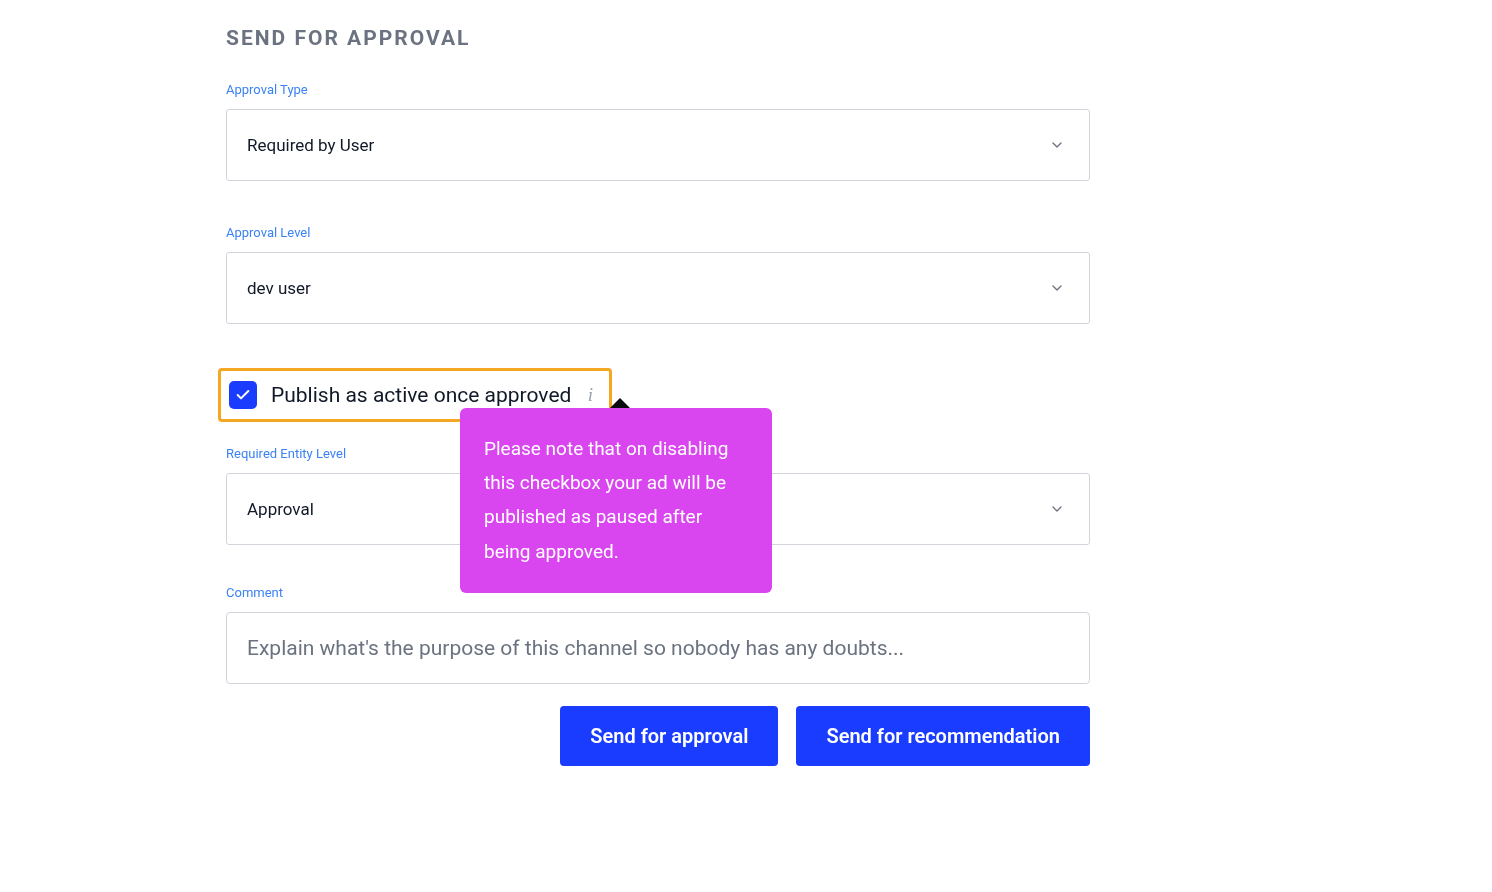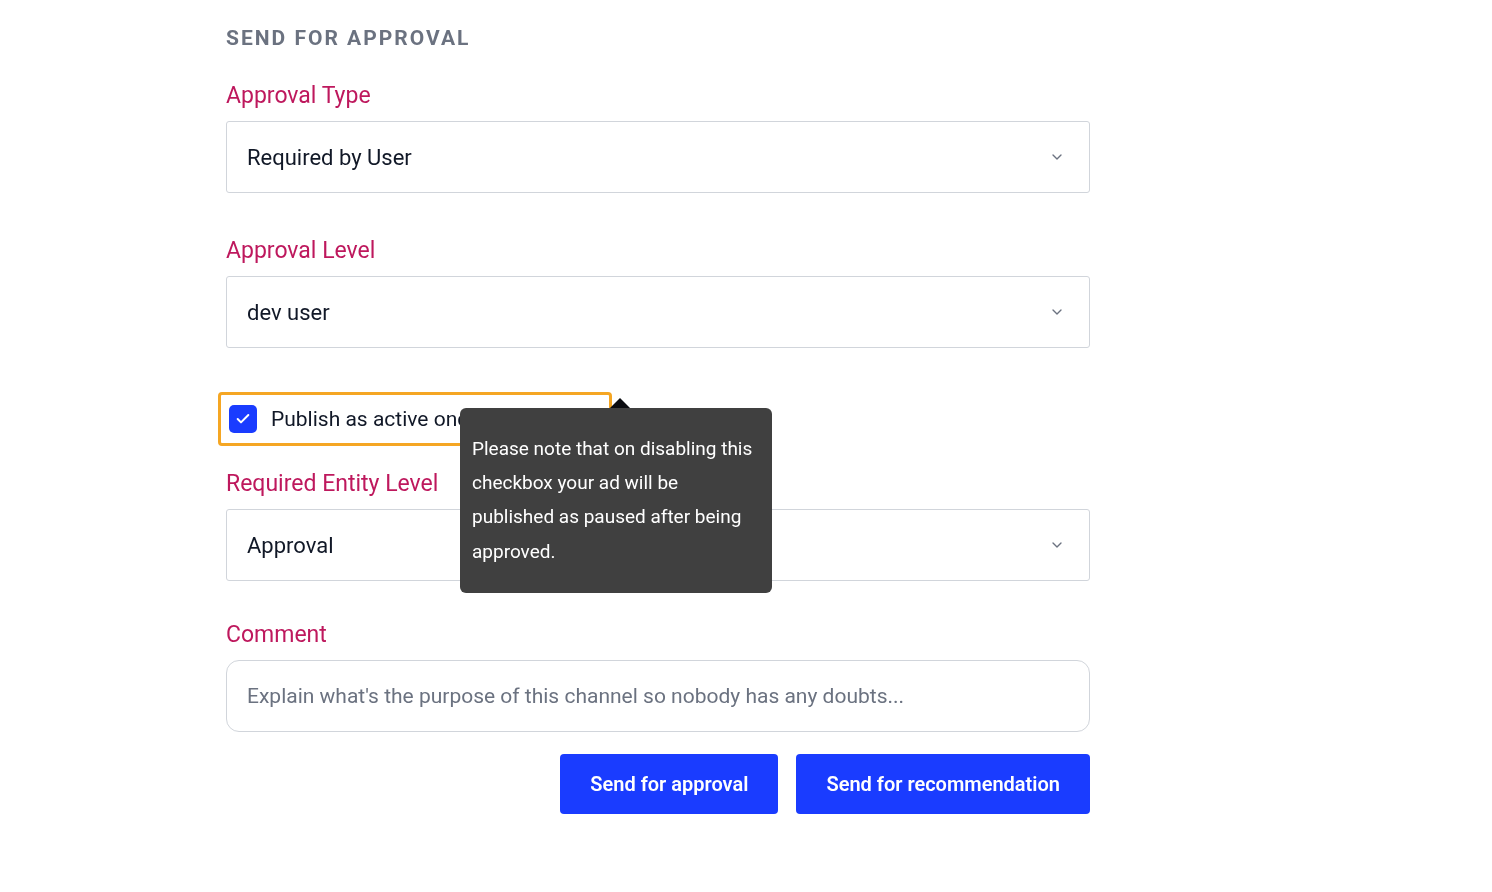--- a/index.html
+++ b/index.html
@@ -19,37 +19,37 @@
     font-size: 21px;
     font-weight: 700;
     letter-spacing: 2px;
     color: #6b7280;
     margin: 0 0 32px 0;
   }
   .field {
     margin-bottom: 44px;
   }
   .field-label {
-    font-size: 23px;
-    color: #be185d;
+    font-size: 13px;
+    color: #3b82f6;
     margin-bottom: 12px;
   }
   .select {
     position: relative;
     border: 1px solid #d1d5db;
     border-radius: 3px;
     height: 72px;
     display: flex;
     align-items: center;
     padding: 0 50px 0 20px;
     background: #fff;
     cursor: pointer;
   }
   .select-value {
-    font-size: 22px;
+    font-size: 17px;
     color: #111827;
   }
   .chevron {
     position: absolute;
     right: 24px;
     top: 50%;
     transform: translateY(-50%);
     width: 16px;
     height: 16px;
   }
@@ -91,44 +91,44 @@
     width: 18px;
     text-align: center;
     cursor: default;
   }
 
   .tooltip {
     position: absolute;
     left: 460px;
     top: 408px;
     width: 312px;
-    background: #404040;
+    background: #d946ef;
     color: #fff;
     border-radius: 6px;
-    padding: 24px 12px;
+    padding: 24px 24px;
     font-size: 19px;
     line-height: 1.8;
     z-index: 10;
   }
   .tooltip::before {
     content: "";
     position: absolute;
     top: -10px;
     left: 150px;
     width: 0; height: 0;
     border-left: 10px solid transparent;
     border-right: 10px solid transparent;
     border-bottom: 10px solid #0b0c10;
   }
 
   .comment-input {
     width: 100%;
     height: 72px;
     border: 1px solid #d1d5db;
-    border-radius: 13px;
+    border-radius: 4px;
     padding: 16px 20px;
     font-size: 21px;
     color: #111827;
     font-family: inherit;
   }
   .comment-input::placeholder { color: #6b7280; }
 
   .button-row {
     display: flex;
     justify-content: flex-end;

